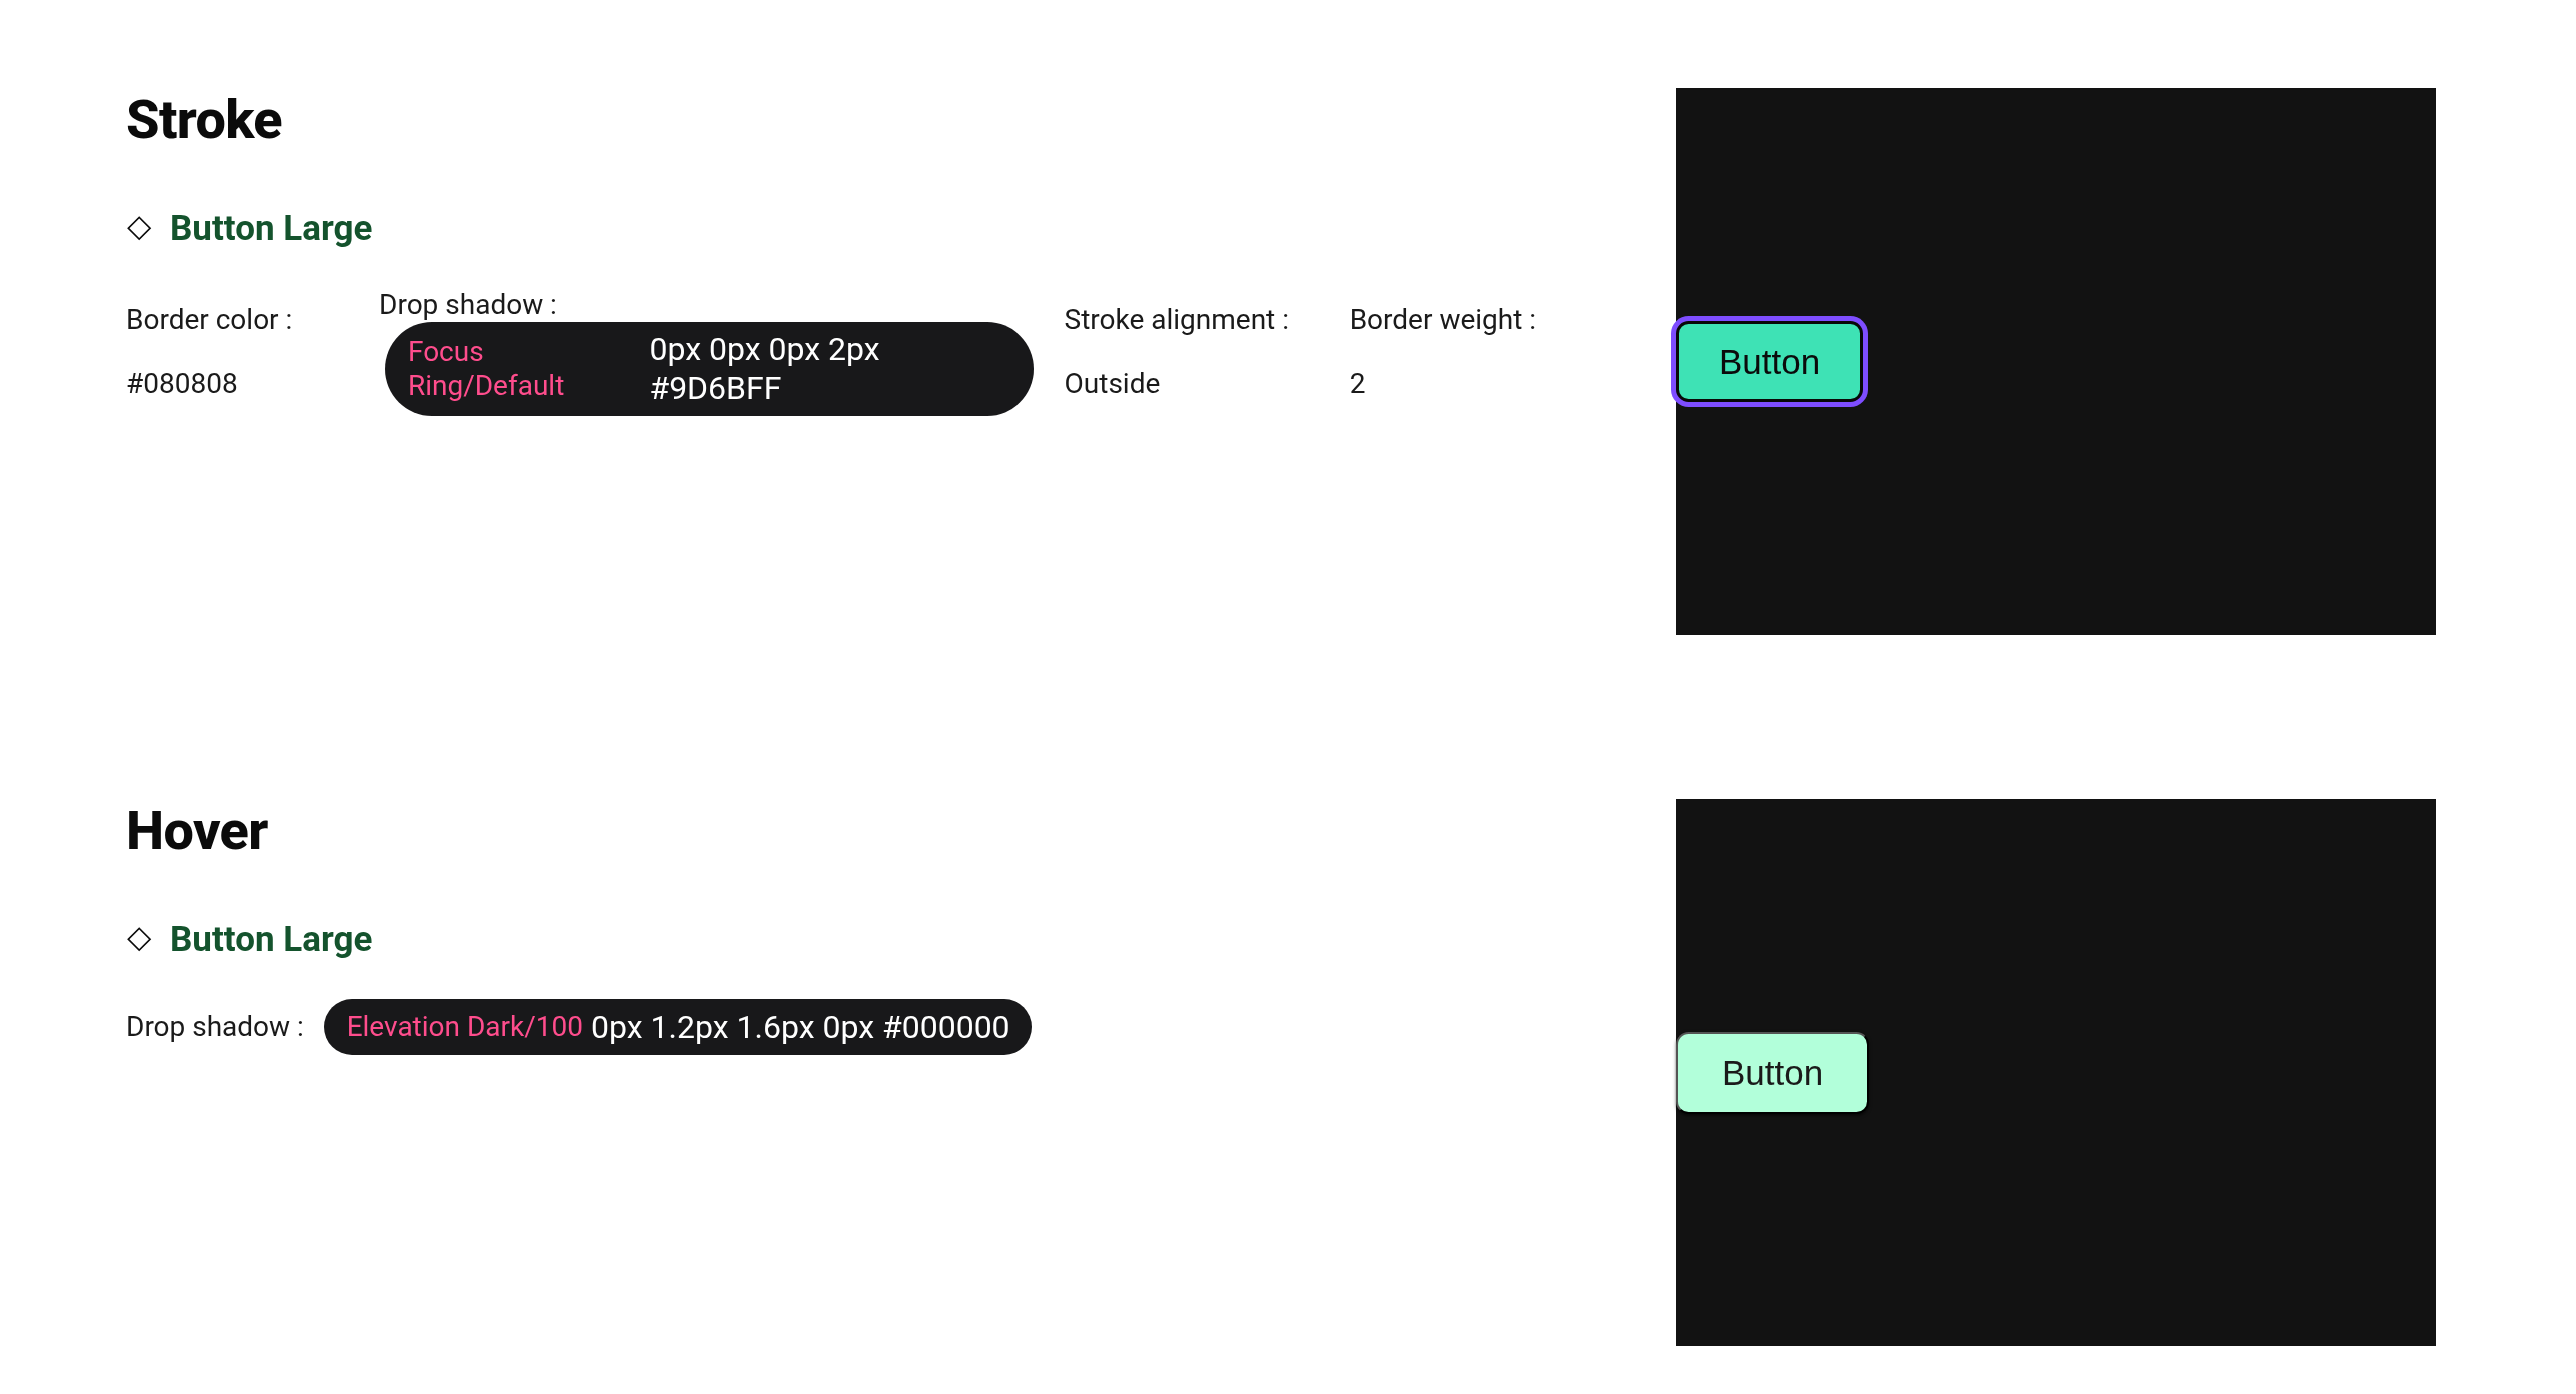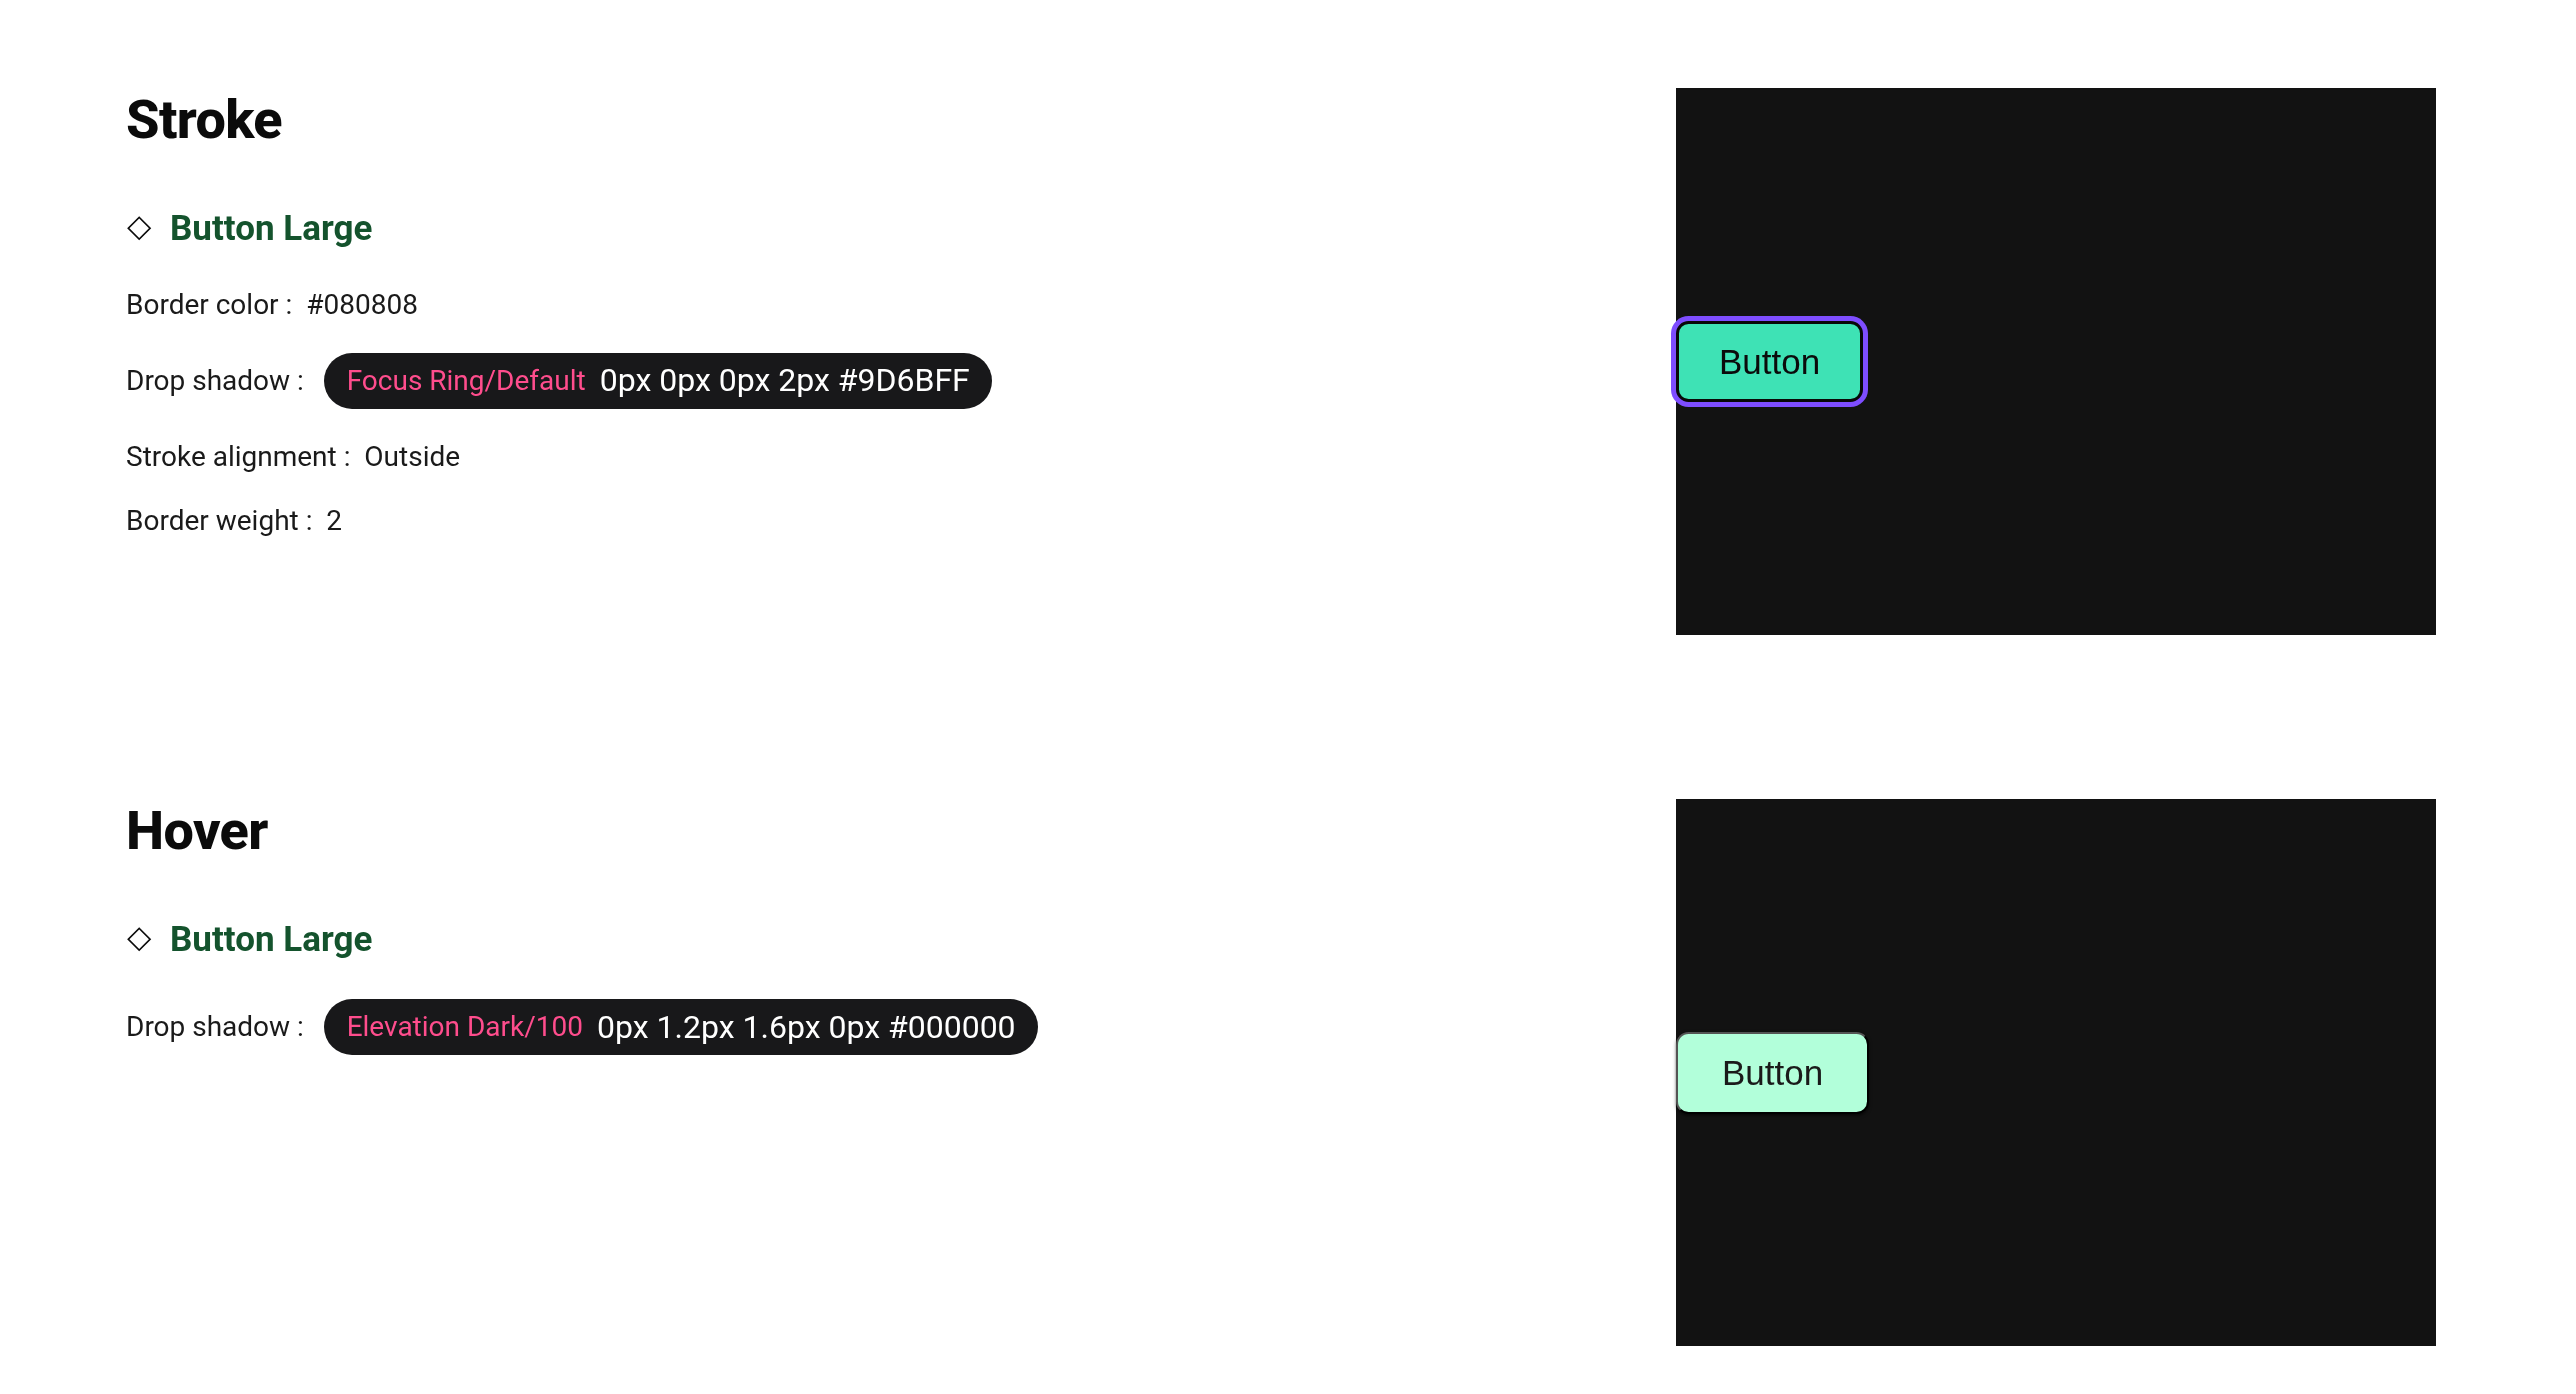--- a/index.html
+++ b/index.html
@@ -47,21 +47,21 @@
     height: 26.4px;
     display: block;
   }
   .component-name {
     font-size: 35px;
     font-weight: 700;
     color: #14532d;
   }
   .spec-list {
     display: flex;
-    flex-direction: column;
+    flex-direction: row;
     gap: 31px;
   }
   .spec-line {
     display: flex;
     align-items: center;
     flex-wrap: wrap;
     font-size: 28px;
     font-weight: 400;
     color: #1a1a1a;
     line-height: 1.2;
@@ -72,22 +72,21 @@
   .spec-line .value {
     white-space: pre;
   }
   .pill {
     display: inline-flex;
     align-items: center;
     background: #18181a;
     border-radius: 628px;
     padding: 8.8px 22.6px;
     margin-left: 6.3px;
-    gap: 14px;
-    text-align: center;
+    gap: 8px;
   }
   .pill .pill-label {
     color: #ff4d8d;
     font-size: 28px;
     font-weight: 400;
   }
   .pill .pill-value {
     color: #ffffff;
     font-size: 32px;
     font-weight: 400;

